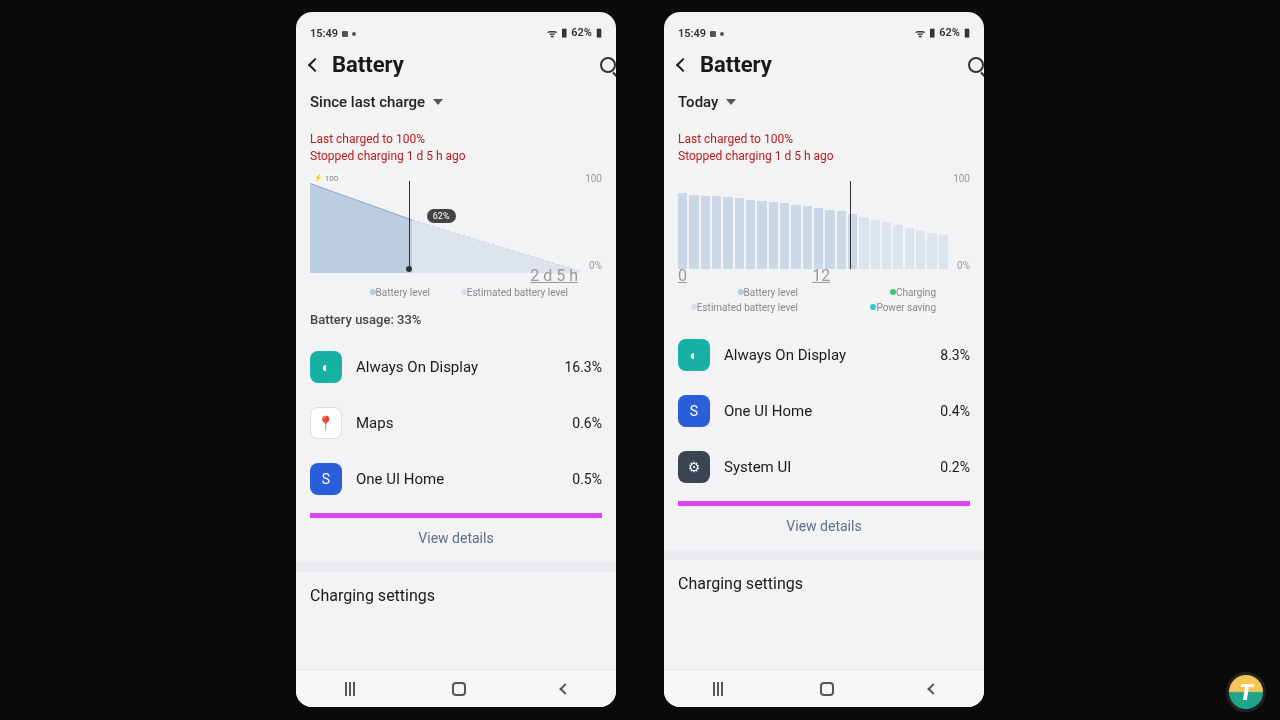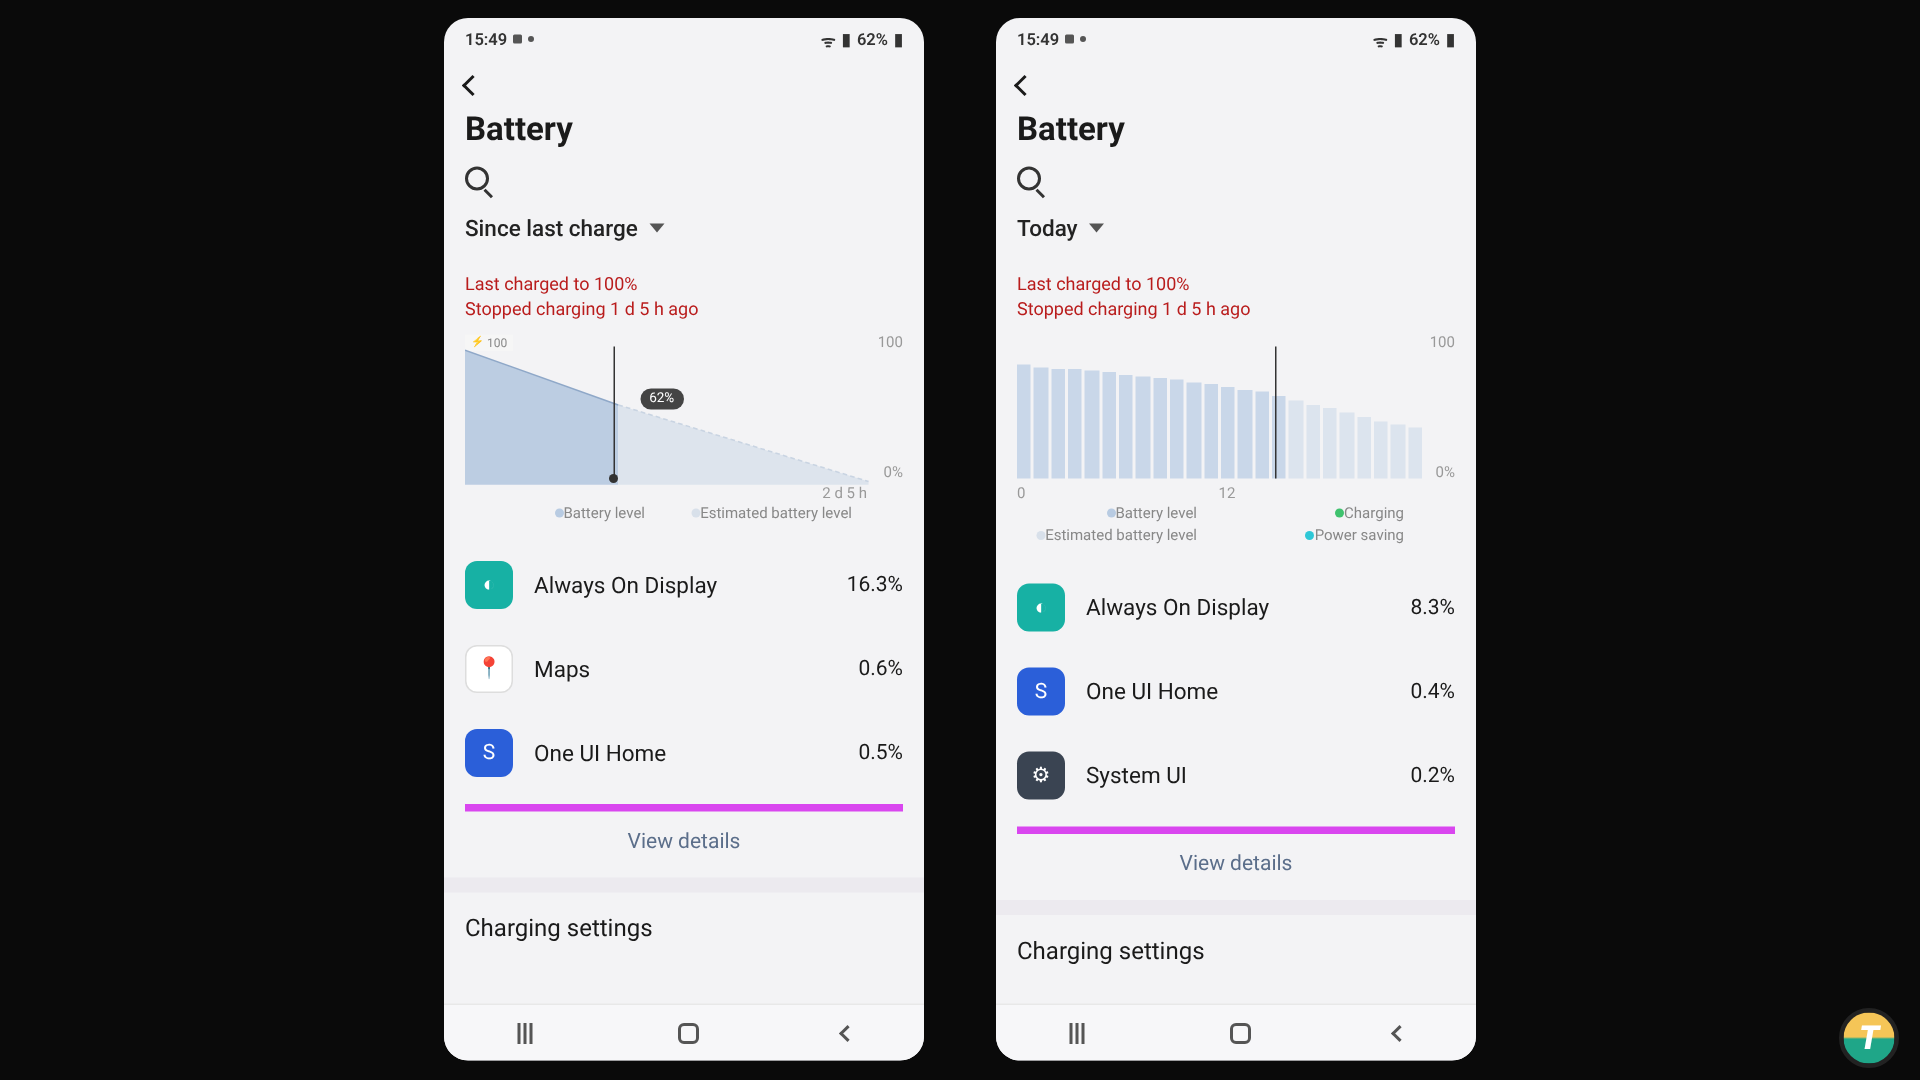--- a/index.html
+++ b/index.html
@@ -22,34 +22,34 @@
     border-radius: 16px;
     overflow: hidden;
     display: flex;
     flex-direction: column;
     color: #1a1a1a;
   }
   .status-bar {
     height: 28px;
     display: flex;
     justify-content: space-between;
-    align-items: center;
+    align-items: flex-end;
     padding: 0 14px;
     font-size: 11px;
     font-weight: 600;
     color: #333;
   }
   .status-left, .status-right { display:flex; align-items:center; gap:4px; }
   .dot-icon { width:4px; height:4px; background:#555; border-radius:50%; }
   .sq-icon { width:6px; height:6px; background:#555; border-radius:1px; }
   .header {
     display: flex;
+    align-items: center;
     padding: 12px 0 16px 14px;
     gap: 12px;
-    flex-direction: column;
   }
   .back-chevron {
     width: 10px; height: 10px;
     border-left: 2px solid #1a1a1a;
     border-bottom: 2px solid #1a1a1a;
     transform: rotate(45deg);
   }
   .title { font-size: 22px; font-weight: 700; flex:1; }
   .search-icon {
     width:16px; height:16px; border:2px solid #333; border-radius:50%;
@@ -67,21 +67,21 @@
   }
   .dropdown .arrow-down {
     width:0;height:0;border-left:5px solid transparent;border-right:5px solid transparent;
     border-top:6px solid #555;
   }
   .subtext { font-size:12px; color:#b91c1c; line-height:1.4; margin-bottom:8px; }
   .chart-wrap { position:relative; height:110px; margin-bottom:4px; }
   .chart-ylabel { position:absolute; right:0; font-size:10px; color:#999; }
   .chart-ylabel.top { top:0; }
   .chart-ylabel.bot { bottom:12px; }
-  .chart-xlabel { position:absolute; bottom:-2px; font-size:10px; color:#999; }
+  .chart-xlabel { position:absolute; bottom:-2px; font-size:16px; color:#999;text-decoration:underline; }
   .chart-pill {
     position:absolute; background:#444; color:#fff; font-size:9px;
     padding:2px 6px; border-radius:10px;
   }
   .chart-line-marker { position:absolute; width:1px; background:#333; top:8px; bottom:14px; }
   .chart-dot-marker { position:absolute; width:6px; height:6px; background:#333; border-radius:50%; bottom:11px; }
   svg.area-chart { position:absolute; inset:0; }
   .bars-container { position:absolute; left:0; right:22px; bottom:14px; height:84px; display:flex; align-items:flex-end; gap:2px; }
   .bars-container .bar { flex:1; background:#c9d7e9; }
   .bars-container .bar.est { background:#dce4ee; }
@@ -176,20 +176,21 @@
         <div class="legend-item">
           <span class="legend-dot" style="background:#b8cbe2"></span>
           <span>Battery level</span>
         </div>
         <div class="legend-item">
           <span class="legend-dot" style="background:#d8e0ea"></span>
           <span>Estimated battery level</span>
         </div>
       </div>
 
+    <div class="usage-title">Battery usage: 33%</div>
     <div id="apps-0">
         <div class="app-row">
           <div class="app-icon" style="background:#17b1a4;">◐</div>
           <div class="app-name">Always On Display</div>
           <div class="app-pct">16.3%</div>
         </div>
         <div class="app-row">
           <div class="app-icon" style="background:#ffffff;border:1px solid #ddd;color:#e74c3c;">📍</div>
           <div class="app-name">Maps</div>
           <div class="app-pct">0.6%</div>

